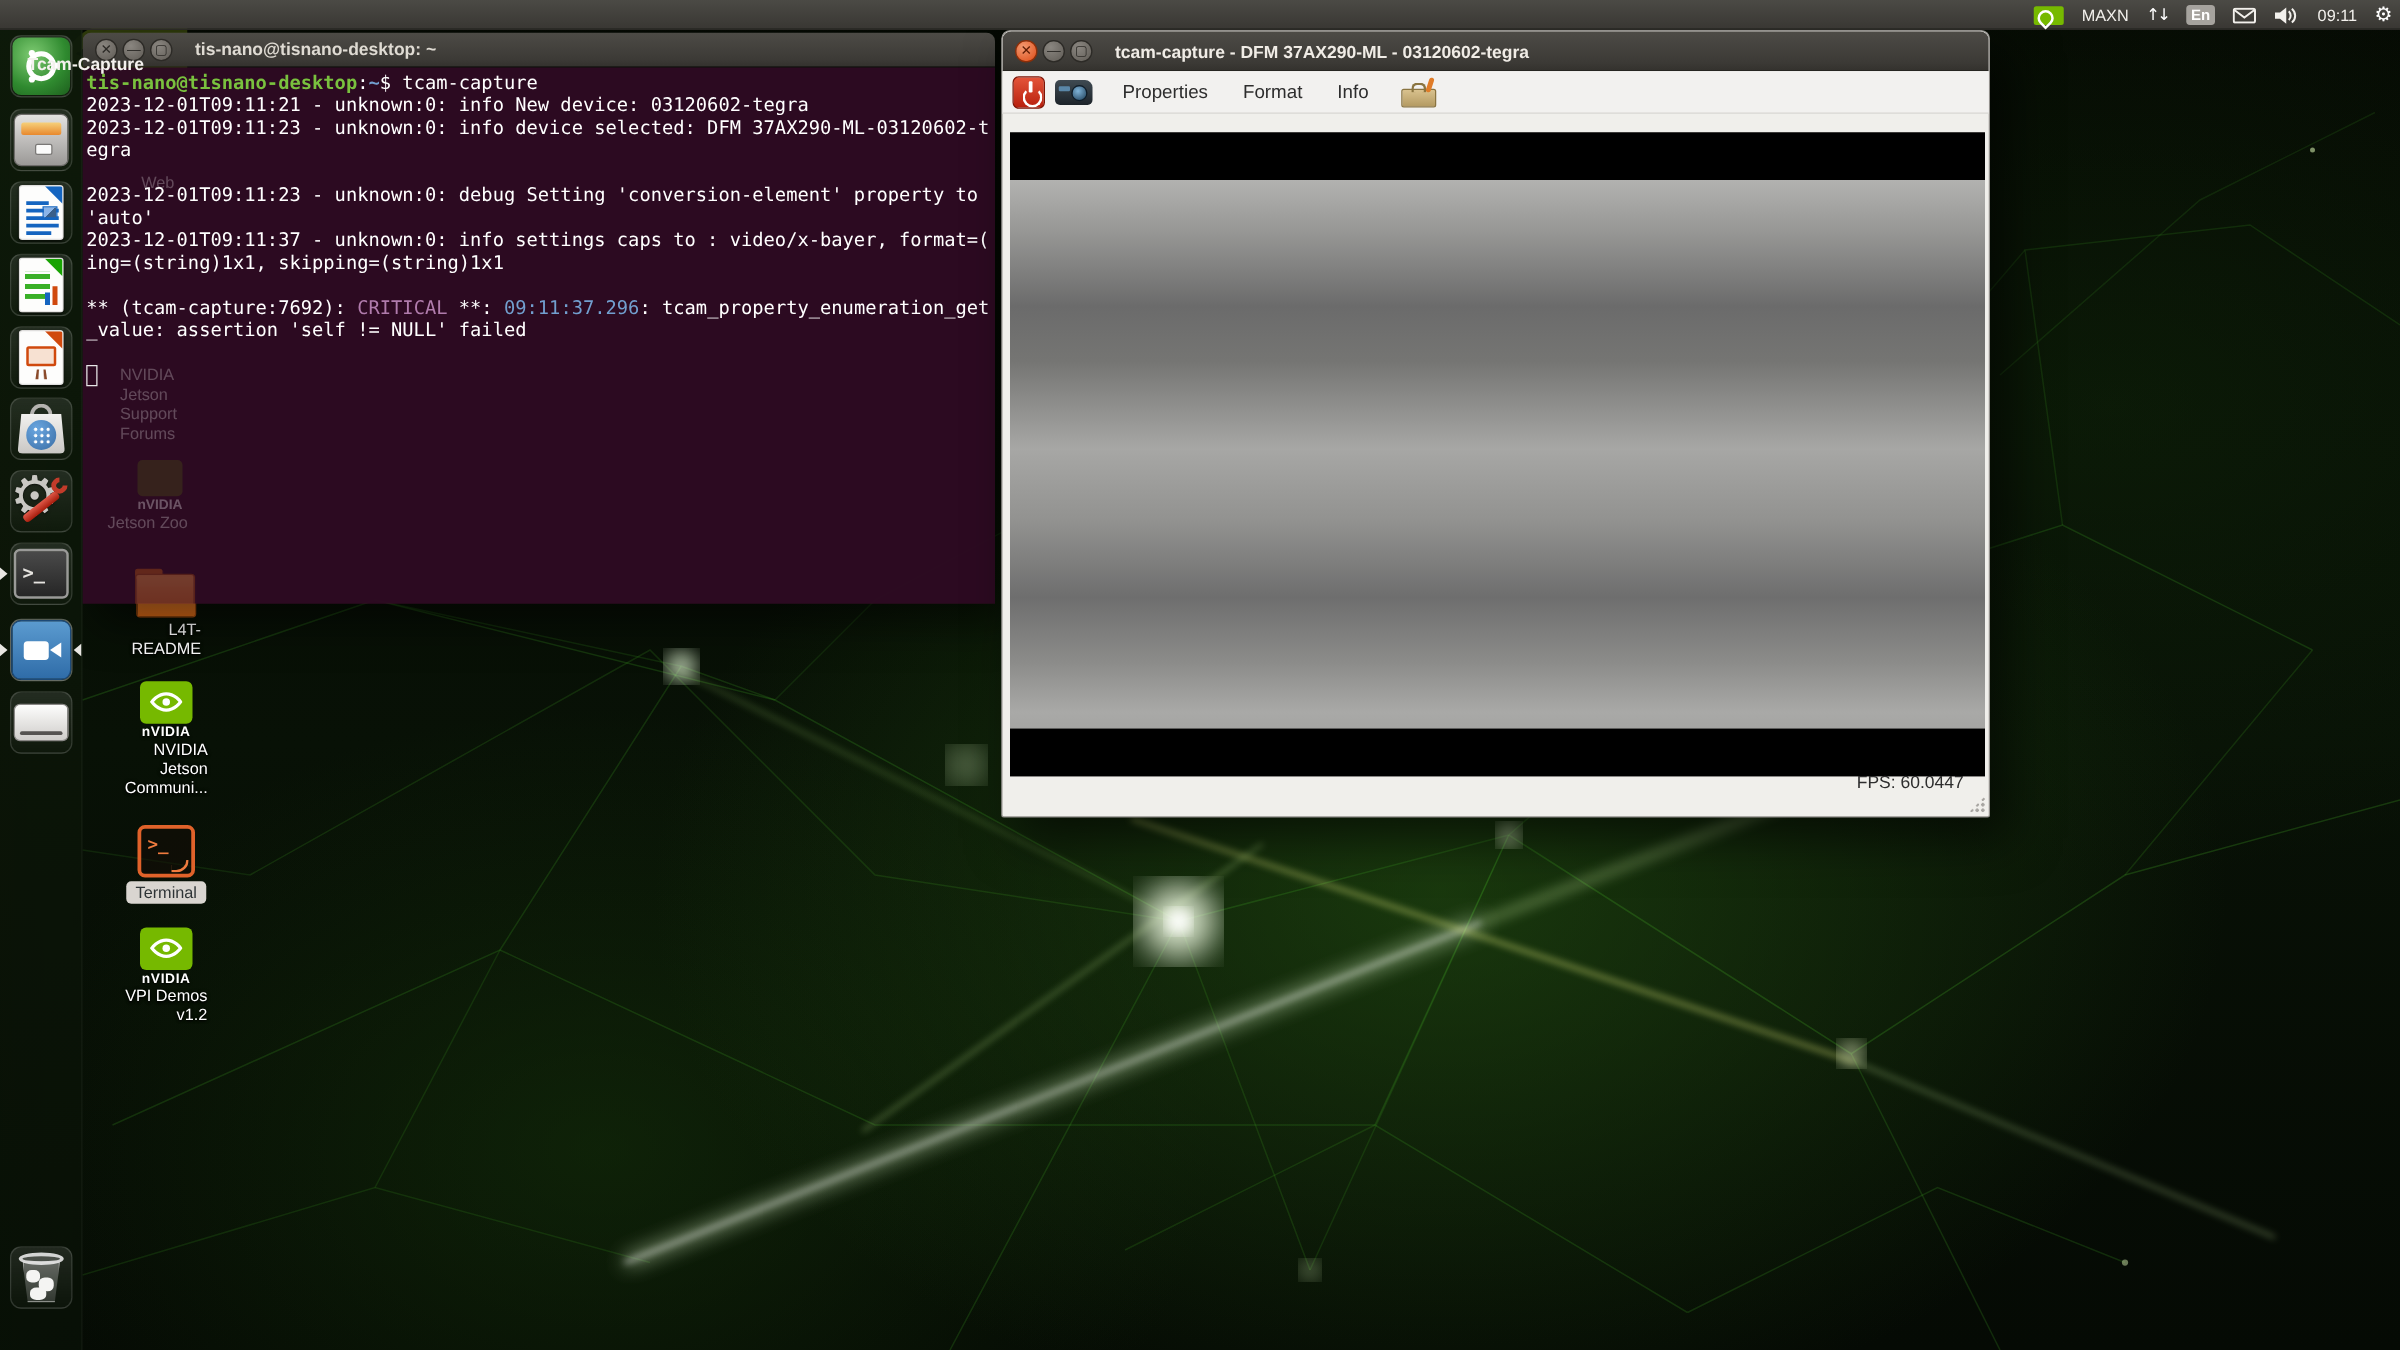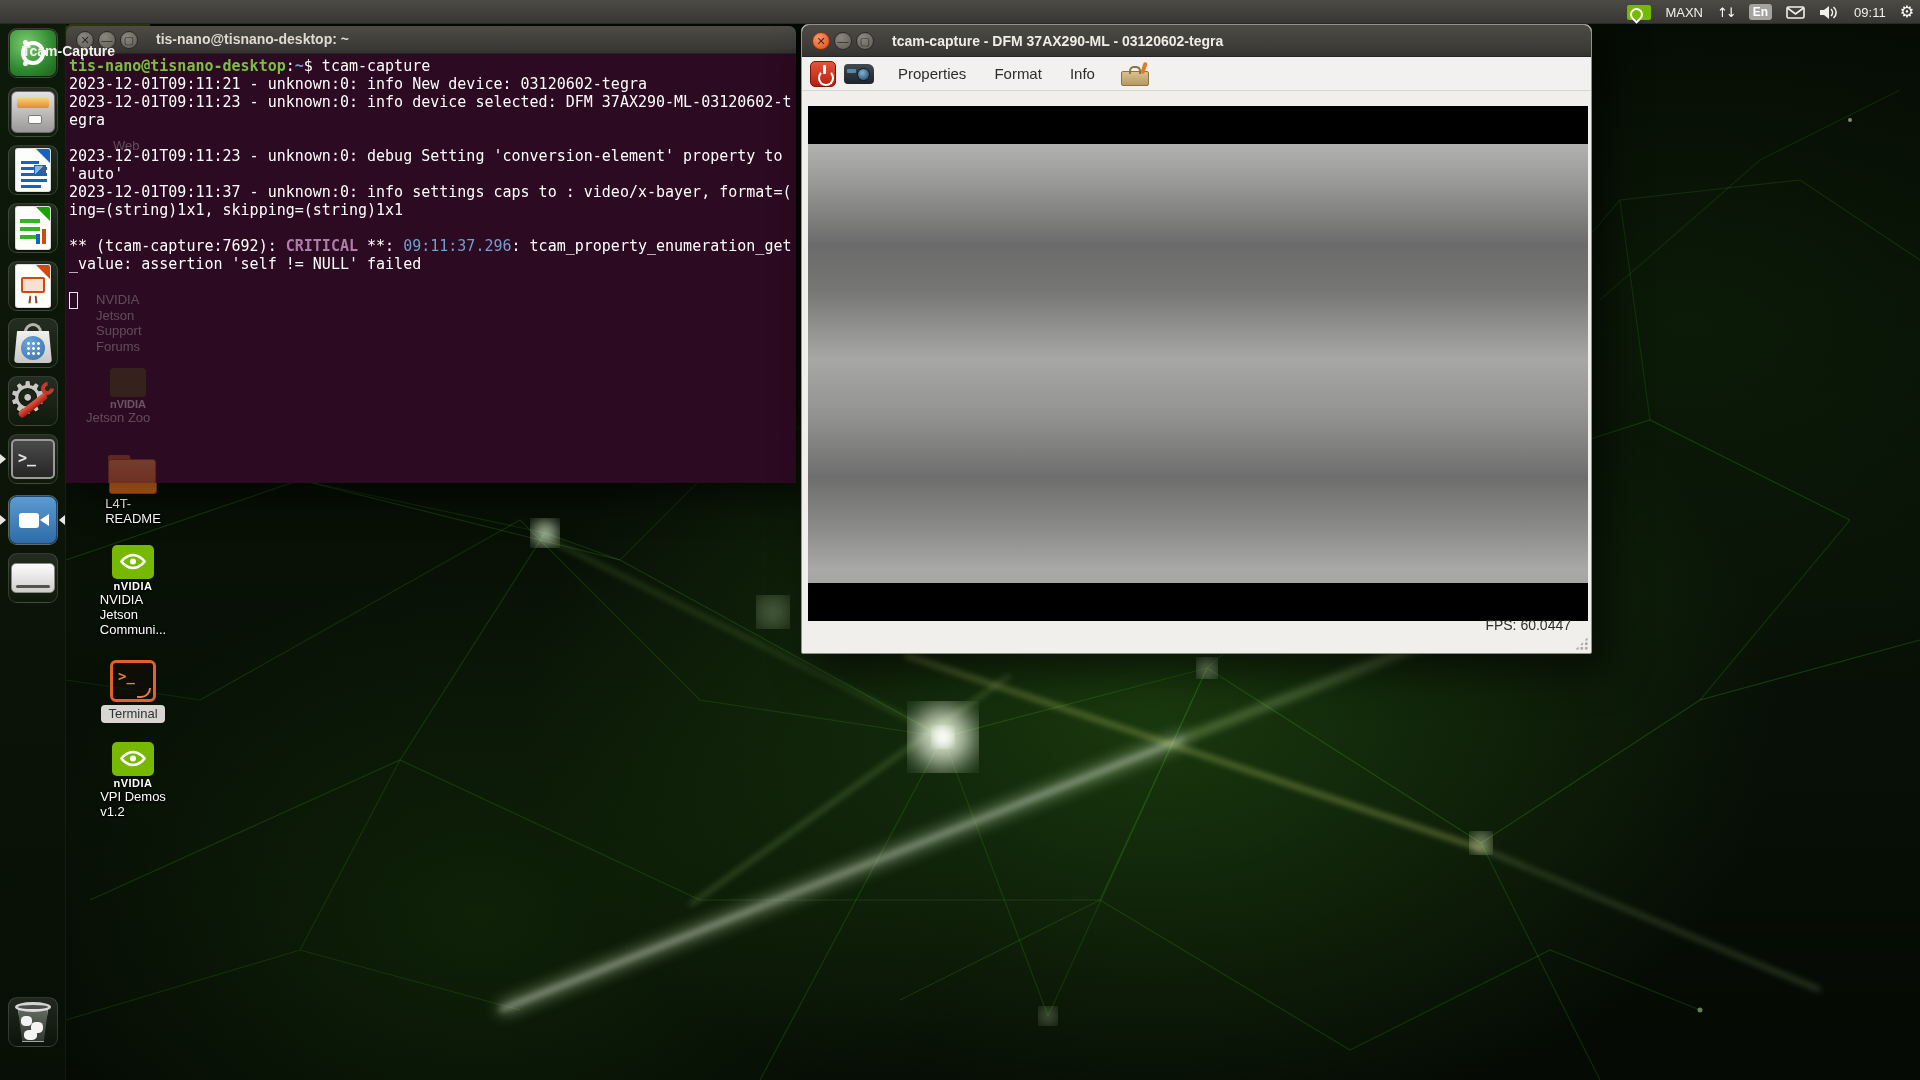--- a/index.html
+++ b/index.html
@@ -125,21 +125,21 @@
   .ic-trash .body { position:absolute; left:5px; top:9px; width:30px; height:33px;
     background:linear-gradient(180deg,rgba(230,230,230,.35),rgba(160,160,160,.25));
     border:1px solid rgba(240,240,240,.5); clip-path:polygon(0 0,100% 0,86% 100%,14% 100%); }
   .ic-trash .p1,.ic-trash .p2,.ic-trash .p3 { position:absolute; background:#f4f4f2; border-radius:40%; }
   .ic-trash .p1{ left:8px; top:16px; width:11px; height:10px; }
   .ic-trash .p2{ left:18px; top:22px; width:12px; height:11px; }
   .ic-trash .p3{ left:11px; top:30px; width:13px; height:10px; }
 
   
   .desk-icon { position:absolute; width:90px; display:flex; flex-direction:column; align-items:center; z-index:5; }
-  .desk-label { color:#fff; font-size:13px; text-align:left; line-height:15px;
+  .desk-label { color:#fff; font-size:13px; text-align:right; line-height:15px;
     text-shadow:0 1px 2px #000, 0 0 3px #000; }
   .folder { position:relative; width:48px; height:40px; }
   .folder .back { position:absolute; left:0; top:0; width:22px; height:8px;
     background:#c45f12; border-radius:2px 2px 0 0; }
   .folder .front { position:absolute; left:0; top:4px; width:48px; height:34px;
     background:linear-gradient(180deg,#f59b45,#dd6a16); border-radius:3px; border:1px solid #a84d0e; }
   .nvidia-badge { width:42px; height:34px; background:#76b900; border-radius:5px; position:relative; }
   .nvidia-badge .eye { position:absolute; left:8px; top:7px; width:26px; height:19px; }
   .nvidia-word { color:#fff; font-weight:bold; font-size:11px; letter-spacing:.5px;
     text-shadow:0 1px 2px #000; margin-top:1px; }
@@ -167,21 +167,21 @@
 
   
   #terminal-win { position:absolute; left:66px; top:26px; width:730px; height:457px; z-index:10;
     box-shadow:12px 14px 34px rgba(0,0,0,.55); border-radius:7px 7px 0 0; }
   #terminal-body { position:absolute; left:0; top:28px; right:0; bottom:0;
     background:rgba(45,10,34,.97); overflow:hidden; }
   #term-lines { position:absolute; left:3px; top:3px; width:724px; z-index:3; }
   .tline { font-family:"DejaVu Sans Mono", monospace; font-size:15px; line-height:18px;
     white-space:pre; height:18px; }
   .c-fg { color:#ffffff; } .c-green { color:#79c13e; font-weight:bold; }
-  .c-blue { color:#729fcf; font-weight:bold; } .c-crit { color:#b07cac; font-weight:bold; }
+  .c-blue { color:#729fcf; font-weight:bold; } .c-crit { color:#b07cac; font-weight:normal; }
   .c-time { color:#729fcf; }
   #term-cursor { position:absolute; left:3px; top:238px; width:9px; height:17px;
     border:1px solid #e8e8e8; z-index:3; }
   .ghost { position:absolute; color:rgba(255,255,255,.26); font-size:13px; line-height:15.5px;
     text-align:left; z-index:1; }
   #ghost-logo { position:absolute; left:44px; top:314px; width:36px; height:29px;
     background:#76b900; border-radius:4px; opacity:.14; z-index:1; }
   #ghost-word { position:absolute; left:36px; top:344px; width:52px; text-align:center;
     color:rgba(255,255,255,.3); font-weight:bold; font-size:11px; z-index:1; }
   #ghost-folder { position:absolute; left:42px; top:401px; width:46px; height:28px; opacity:.33; z-index:1; }

